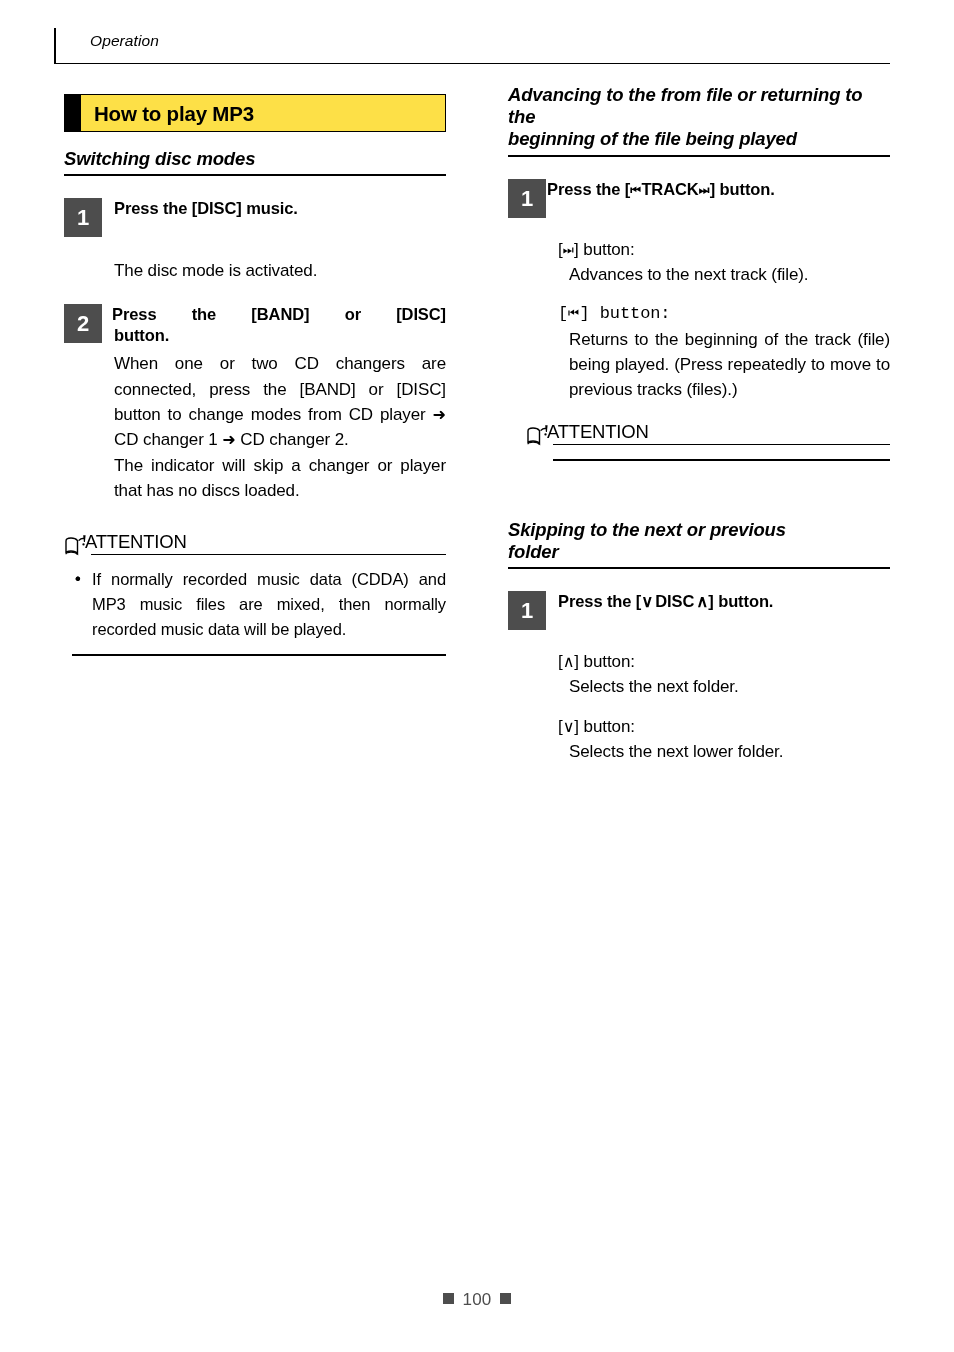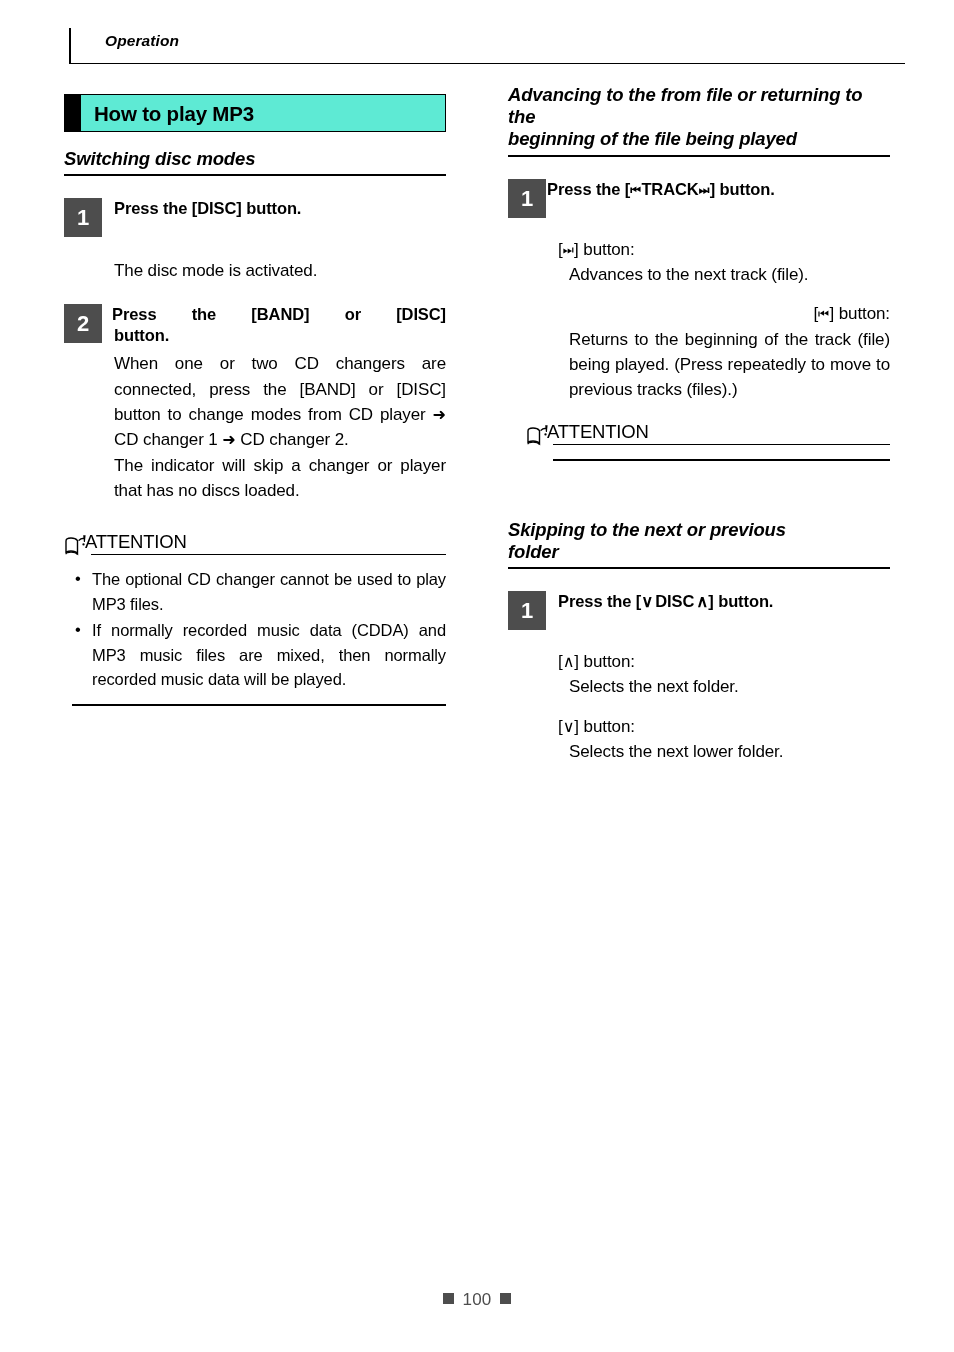--- a/index.html
+++ b/index.html
@@ -20,28 +20,27 @@
     position: absolute;
     left: 0; top: 0;
     width: 954px;
     height: 1352px;
     overflow: hidden;
   }
 
   
   .header {
     position: absolute;
-    left: 69px;
+    left: 54px;
     top: 28px;
     width: 836px;
     height: 36px;
     border-left: 2px solid #000;
     border-bottom: 1.6px solid #000;
     box-sizing: border-box;
-    font-weight: bold;
   }
   .header-text {
     position: absolute;
     left: 34px;
     top: 4px;
     font-size: 15.5px;
     font-style: italic;
     letter-spacing: 0.1px;
     white-space: nowrap;
   }
@@ -56,21 +55,21 @@
 
   
   .title-box {
     position: absolute;
     left: 64px;
     top: 94px;
     width: 382px;
     height: 38px;
     border: 1.3px solid #000;
     box-sizing: border-box;
-    background: #5eead4;
+    background: #fde047;
   }
   .title-bar {
     position: absolute;
     left: 0; top: 0;
     width: 16px;
     height: 100%;
     background: #000;
   }
   .title-text {
     position: absolute;
@@ -241,21 +240,21 @@
 
   <div class="col col-left" style="top:148px; height:640px;">
 
     <div>
       <div class="sec-head">Switching disc modes</div>
       <div class="sec-rule"></div>
     </div>
 
     <div class="step" style="margin-top:22px;">
       <div class="step-num">1</div>
-      <div class="step-title">Press the [DISC] button.</div>
+      <div class="step-title">Press the [DISC] music.</div>
     </div>
     <div class="body-text ragged" style="margin-top:22px;">The disc mode is activated.</div>
 
     <div class="step" style="margin-top:20px;">
       <div class="step-num">2</div>
       <div class="step-title jst">Press the [BAND] or [DISC]</div>
       <div class="step-title">button.</div>
     </div>
 
     <div class="body-text" style="margin-top:4px;"><span>When one or two CD changers are connected, press the [BAND] or [DISC] button to change modes from CD player </span><span class="arrow">➜</span><span> CD changer 1 </span><span class="arrow">➜</span><span> CD changer 2.</span></div>
@@ -273,21 +272,20 @@
             <circle cx="19.5" cy="11.4" r="1.15" fill="#000"></circle>
           </svg>
         </span>
         <span class="attn-label">ATTENTION</span>
         <span class="attn-rule"></span>
       </div>
 
       <div class="attn-body">
         <div class="attn-li">
           <span class="bul">•</span>
-          <span>The optional CD changer cannot be used to play MP3 files.</span>
         </div>
         <div class="attn-li" style="margin-top:1px;">
           <span class="bul">•</span>
           <span>If normally recorded music data (CDDA) and MP3 music files are mixed, then normally recorded music data will be played.</span>
         </div>
       </div>
       <div class="attn-close"></div>
     </div>
   </div>
 
@@ -303,21 +301,21 @@
       <div class="step-num">1</div>
       <div class="step-title" style="white-space:nowrap; text-align:left;margin-left:39px;"><span>Press the [</span><span class="gly">⏮</span><span>TRACK</span><span class="gly">⏭</span><span>] button.</span></div>
     </div>
 
     <div class="body-text ragged" style="margin-top:20px;">
       <div><span>[</span><span class="gly">⏭</span><span>] button:</span></div>
       <div style="padding-left:11px;">Advances to the next track (file).</div>
     </div>
 
     <div class="body-text" style="margin-top:14px;">
-      <div style="text-align:right;"><span>[</span><span class="gly">⏮</span><span>] button:</span></div>
+      <div style="text-align:left;font-family:Liberation Mono, monospace;"><span>[</span><span class="gly">⏮</span><span>] button:</span></div>
       <div style="padding-left:11px;">Returns to the beginning of the track (file) being played. (Press repeatedly to move to previous tracks (files).)</div>
     </div>
 
     <div class="attn" style="margin-top:18px; margin-left:18px;">
       <div class="attn-head">
         <span class="attn-icon">
           <svg viewBox="0 0 28 24" width="28" height="24" aria-hidden="true">
             <path d="M2 8 C2 6, 4 5, 7 5 C10 5, 12.5 6.3, 13.5 7.6 L13.5 20.5 C12.5 19.2, 10 18, 7 18 C4 18, 2 18.8, 2 20.3 Z" fill="none" stroke="#000" stroke-width="1.4"></path>
             <path d="M2 21.2 C2 19.9, 4 19.1, 7 19.1 C10 19.1, 12.6 20.3, 13.5 21.6" fill="none" stroke="#000" stroke-width="1.2"></path>
             <path d="M14.6 7.6 C15.6 6.3, 17.6 5.2, 20 5.2" fill="none" stroke="#000" stroke-width="1.4"></path>

